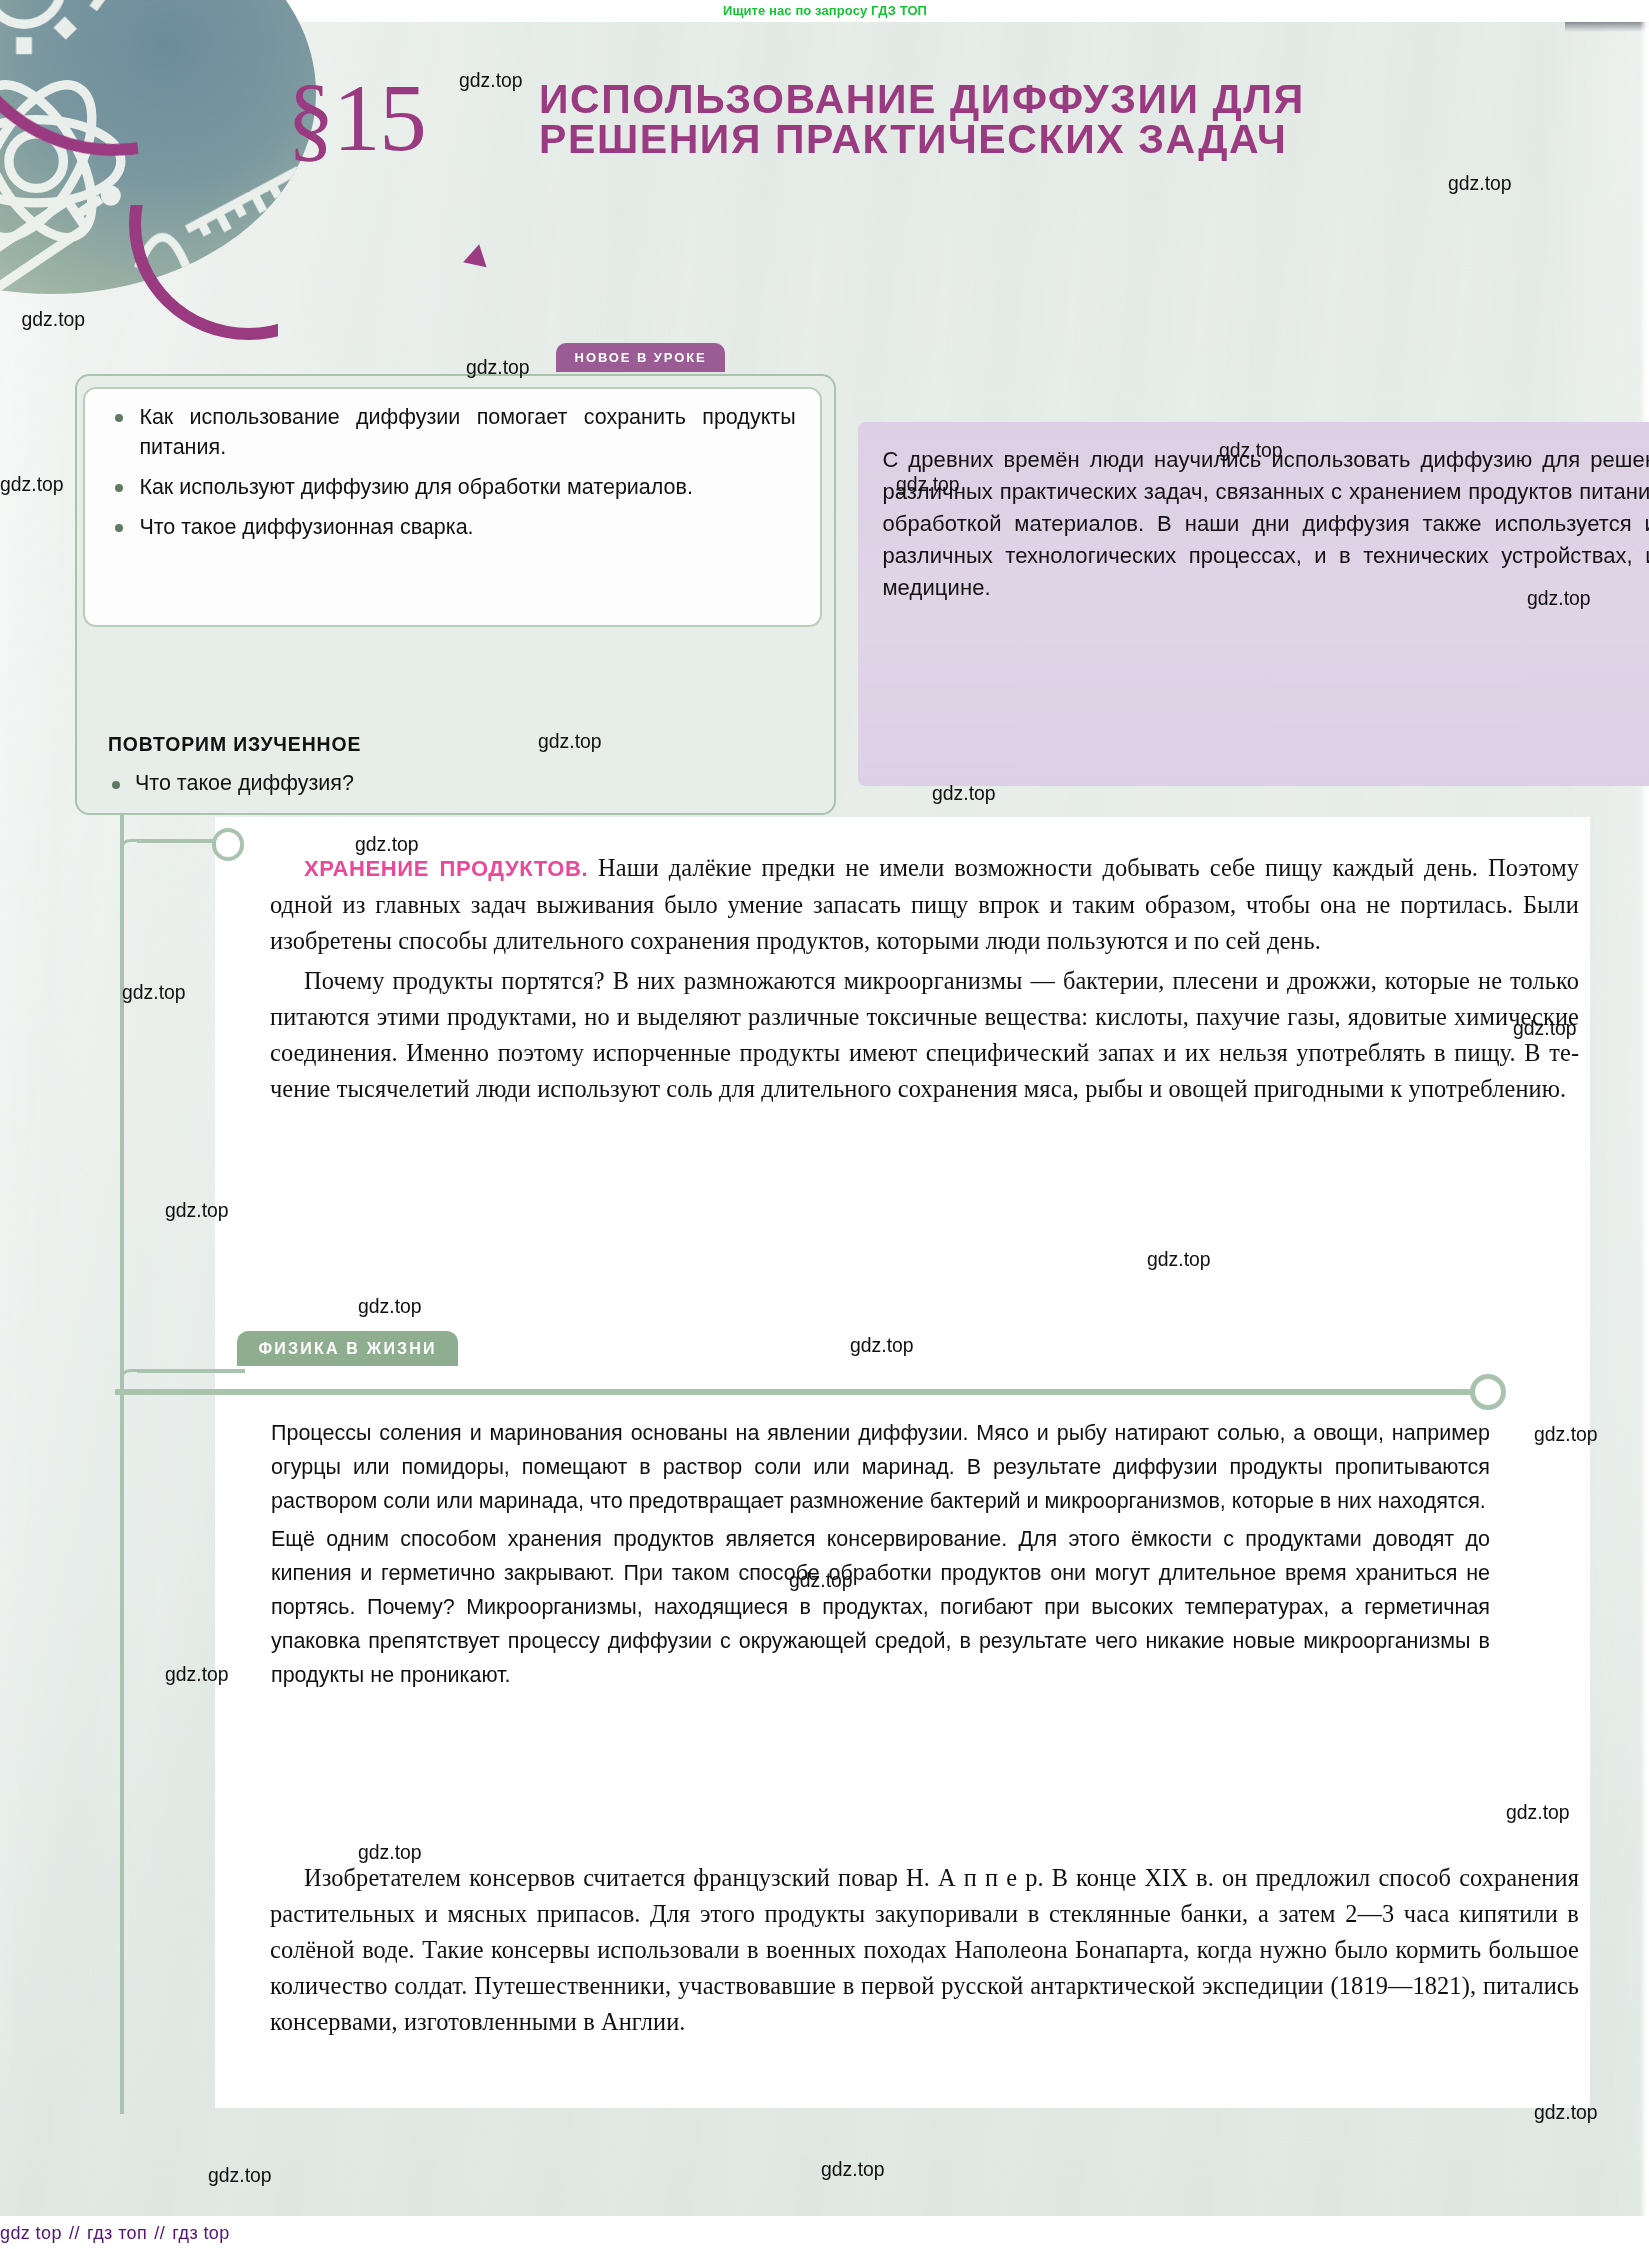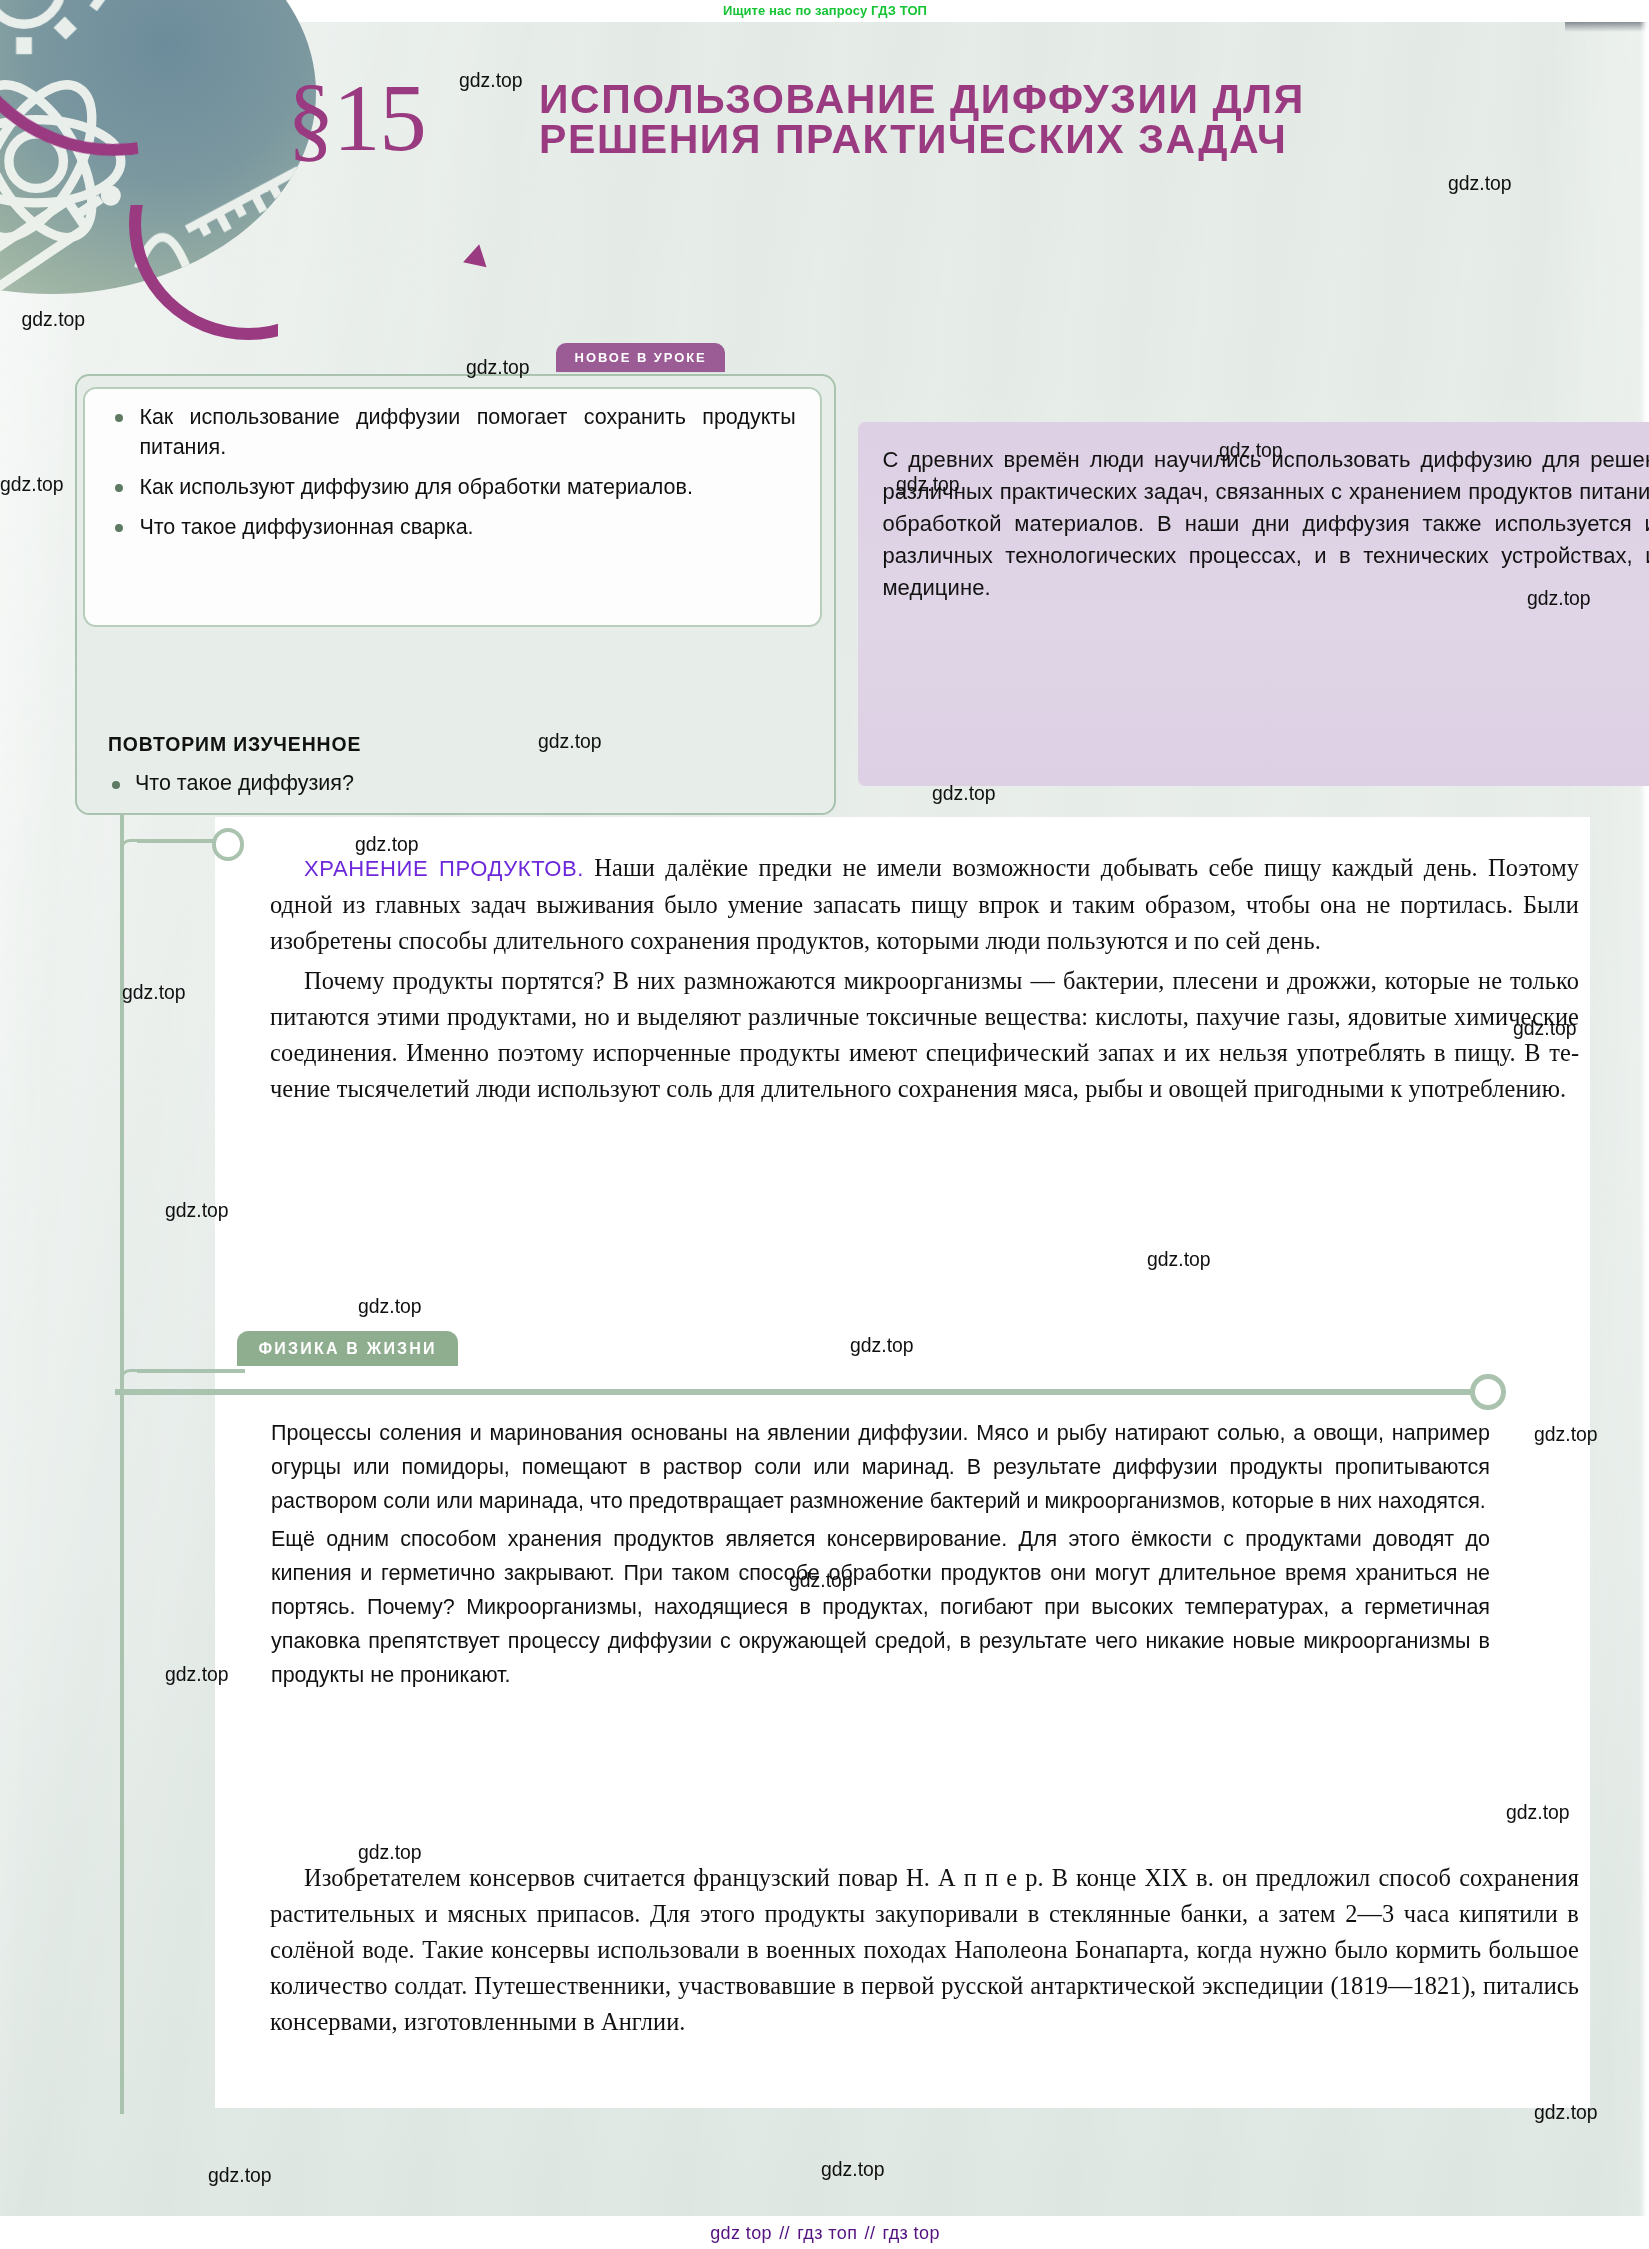--- a/index.html
+++ b/index.html
@@ -50,21 +50,21 @@
   .banner-top{
     position:absolute;left:0;top:0;width:100%;height:21.5px;
     background:#ffffff;
     display:flex;align-items:center;justify-content:center;
     font-size:13px;font-weight:700;color:#16c436;letter-spacing:0.1px;
     font-family:"Liberation Sans", sans-serif;
   }
   .banner-bottom{
     position:absolute;left:0;bottom:0;width:100%;height:34px;
     background:#ffffff;
-    display:flex;align-items:center;justify-content:center;
+    display:flex;align-items:center;justify-content:flex-start;
     font-size:18px;font-weight:400;color:#54117f;letter-spacing:0.4px;
   }
   .banner-bottom .sep{padding:0 7.2px;color:#54117f;}
 
   
   .deco-circle{
     position:absolute;left:-215px;top:-108px;width:531px;height:402px;
     border-radius:50%;
     background:
       radial-gradient(circle at 72% 38%, #6d8c9b 0%, #7b98a0 30%, #9db3a3 58%, #c4d4c3 85%, #dee8de 100%);
@@ -208,21 +208,21 @@
   .serif-block p{
     margin:0 0 0 0;
     font-family:"Liberation Serif", serif;
     font-size:24.4px;line-height:36px;color:#111;
     text-align:justify;text-indent:34px;
     letter-spacing:0.1px;
   }
   .serif-block p + p{margin-top:4.3px;}
   .run-head{
     font-family:"Liberation Sans", sans-serif;
-    font-weight:400;color:#6d28d9;font-size:22px;letter-spacing:0.6px;
+    font-weight:700;color:#ec4899;font-size:22px;letter-spacing:0.6px;
   }
 
   
   .life-badge{
     position:absolute;left:237px;top:1331px;
     background:#8fae8f;color:#ffffff;
     border-radius:11.5px 11.5px 0 0;
     padding:8.6px 21.5px 8px 21.5px;
     font-size:16px;font-weight:700;letter-spacing:2.2px;
     z-index:6;

